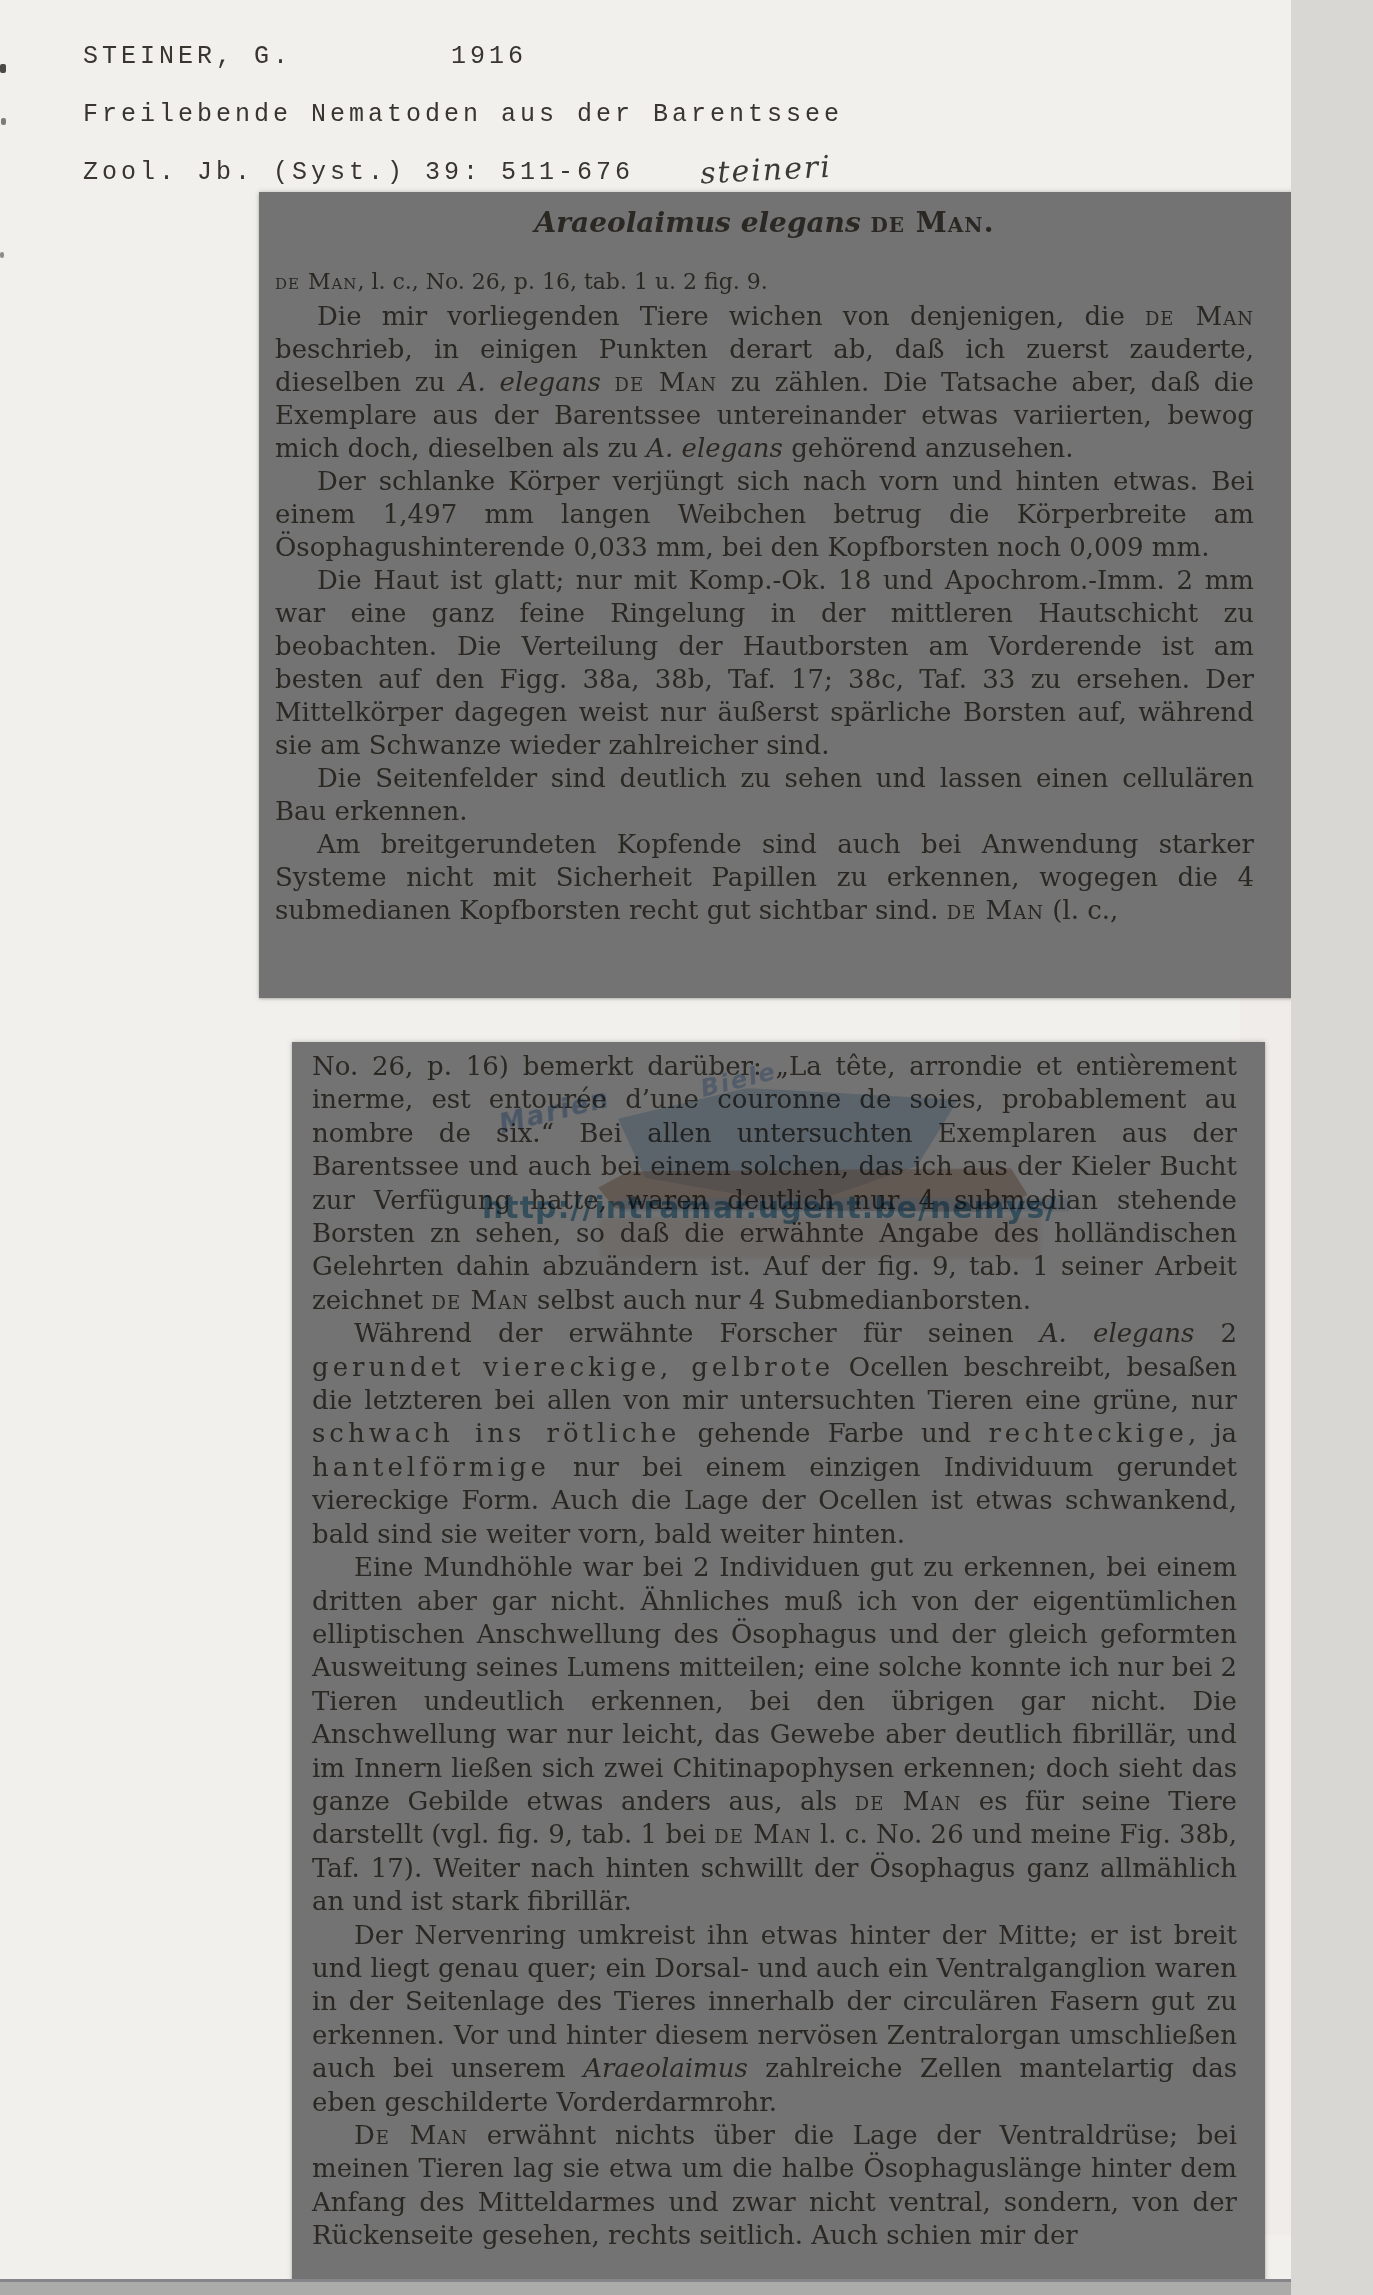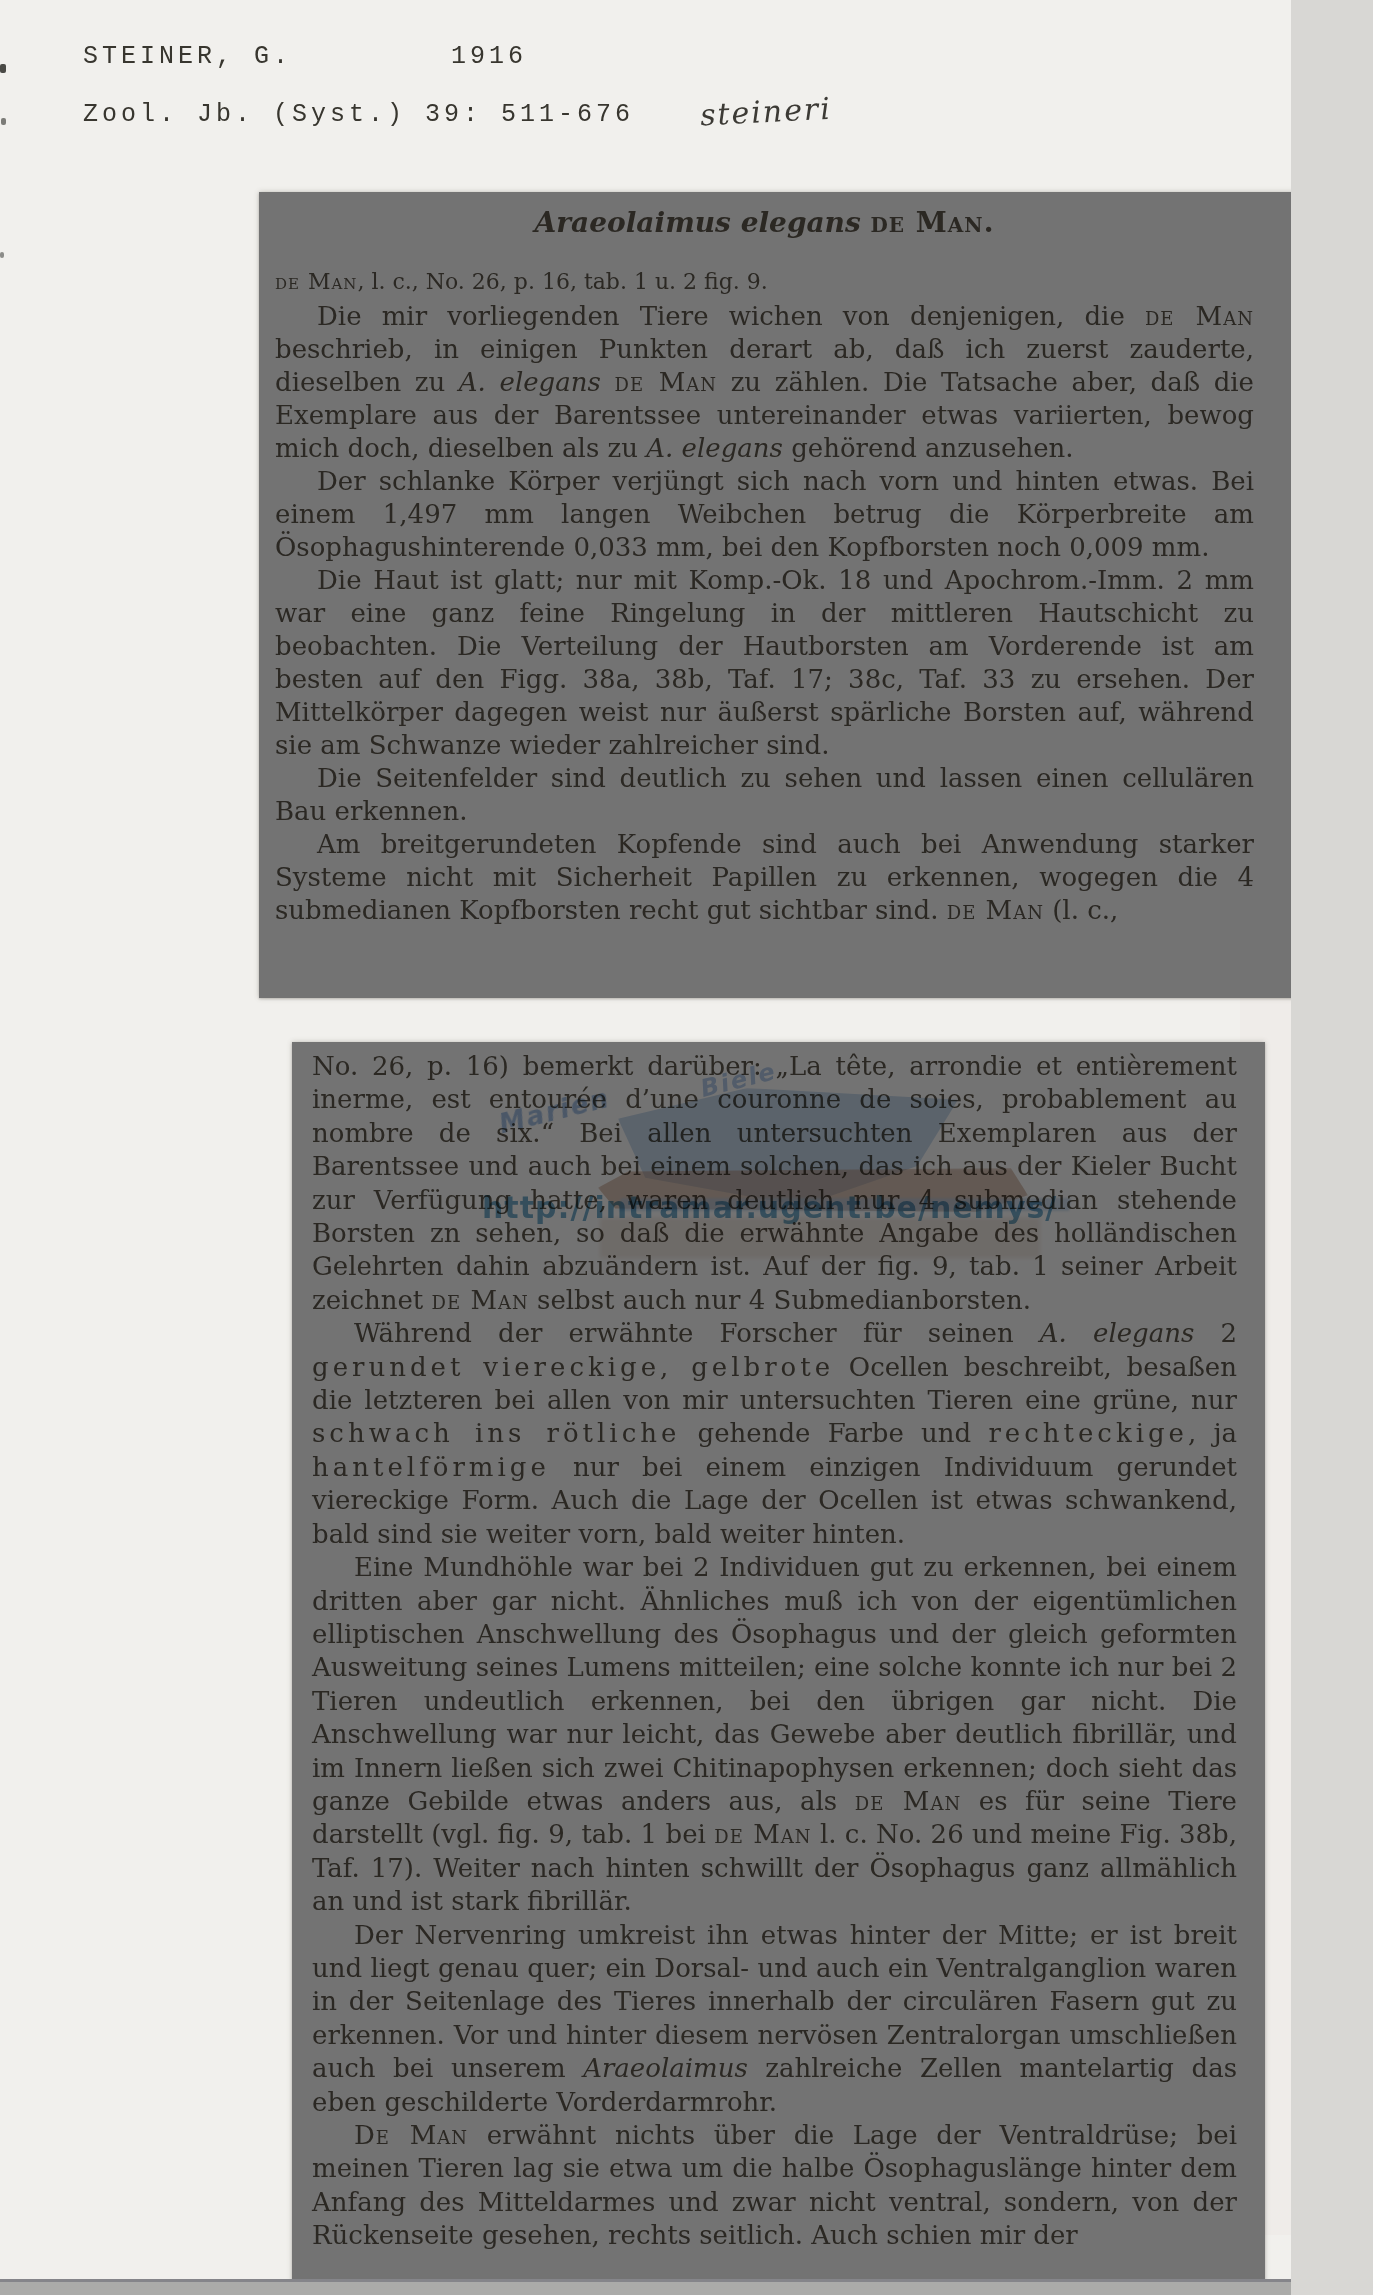--- a/index.html
+++ b/index.html
@@ -106,20 +106,21 @@
 
 <div class="scan">
 
   <div class="shade-right"></div>
 
   <div class="typed">
     <div class="tline">
       <span>STEINER, G.</span>
       <span class="year">1916</span>
     </div>
+    <div class="tline">Freilebende Nematoden aus der Barentssee</div>
     <div class="tline">
       <span>Zool. Jb. (Syst.) 39: 511-676</span>
       <span class="handwriting">steineri</span>
     </div>
   </div>
 
   <div class="clip clip1">
     <div class="sp-title">
       <span class="it">Araeolaimus elegans</span>
       <span> </span>

